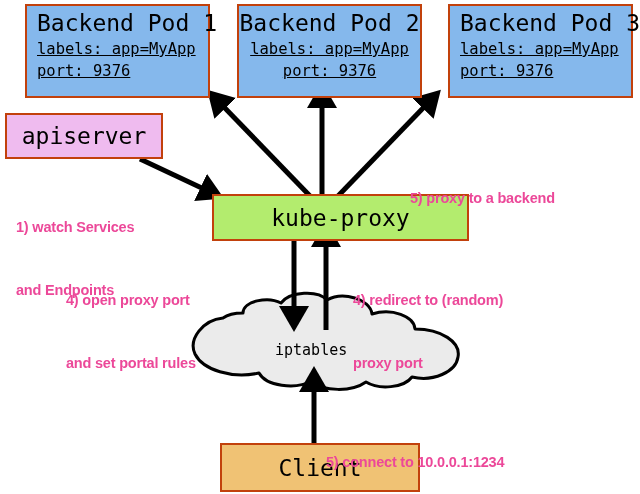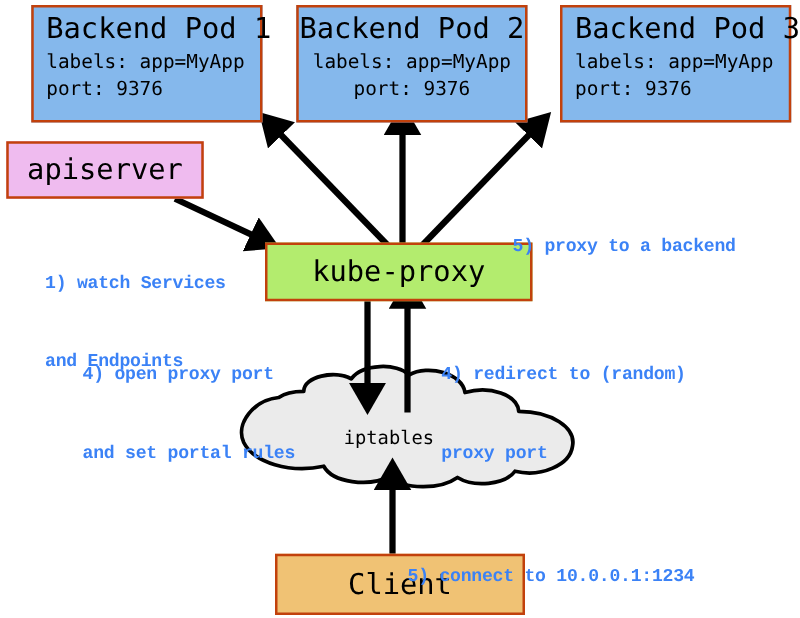--- a/index.html
+++ b/index.html
@@ -32,35 +32,36 @@
     line-height: 30px;
     color: #000;
     white-space: nowrap;
     letter-spacing: 0px;
   }
   .pod-line {
     font-size: 15.5px;
     line-height: 22px;
     color: #000;
     white-space: nowrap;
+    text-decoration: underline;
   }
   .simple-label {
     font-size: 23px;
     line-height: 28px;
     text-align: center;
     color: #000;
     white-space: nowrap;
   }
   .annot {
     position: absolute;
-    font-family: Liberation Mono, monospace;
+    font-family: Liberation Sans, sans-serif;
     font-weight: bold;
     font-size: 14.5px;
     line-height: 21px;
-    color: #3b82f6;
+    color: #ec4899;
     white-space: pre;
     letter-spacing: -0.2px;
   }
   .cloud-text {
     position: absolute;
     font-family: "DejaVu Sans Mono", "Liberation Mono", monospace;
     font-size: 15px;
     color: #000;
     white-space: nowrap;
   }
@@ -138,31 +139,31 @@
   <div class="node pod" style="left:448px; top:4px; width:185px; height:94px; background:#85b8ec;">
     <div class="pod-title">Backend Pod 3</div>
     <div class="pod-line">labels: app=MyApp</div>
     <div class="pod-line">port: 9376</div>
   </div>
 
   <div class="node" style="left:5px; top:113px; width:158px; height:46px; background:#efbbef;">
     <div class="simple-label">apiserver</div>
   </div>
 
-  <div class="node" style="left:212px; top:194px; width:214px; height:47px; background:#b3ec6e;">
+  <div class="node" style="left:212px; top:194px; width:257px; height:47px; background:#b3ec6e;">
     <div class="simple-label">kube-proxy</div>
   </div>
 
   <div class="cloud-text" style="left:275px; top:341px;">iptables</div>
 
   <div class="node" style="left:220px; top:443px; width:200px; height:49px; background:#f0c274;">
     <div class="simple-label">Client</div>
   </div>
 
-  <div class="annot" style="left:16px; top:175px;margin-left:20px;">
+  <div class="annot" style="left:16px; top:175px;">
     <div>1) watch Services</div>
     <div>and Endpoints</div>
   </div>
 
   <div class="annot" style="left:66px; top:248px;">
     <div>4) open proxy port</div>
     <div>and set portal rules</div>
   </div>
 
   <div class="annot" style="left:326px; top:410px;">

